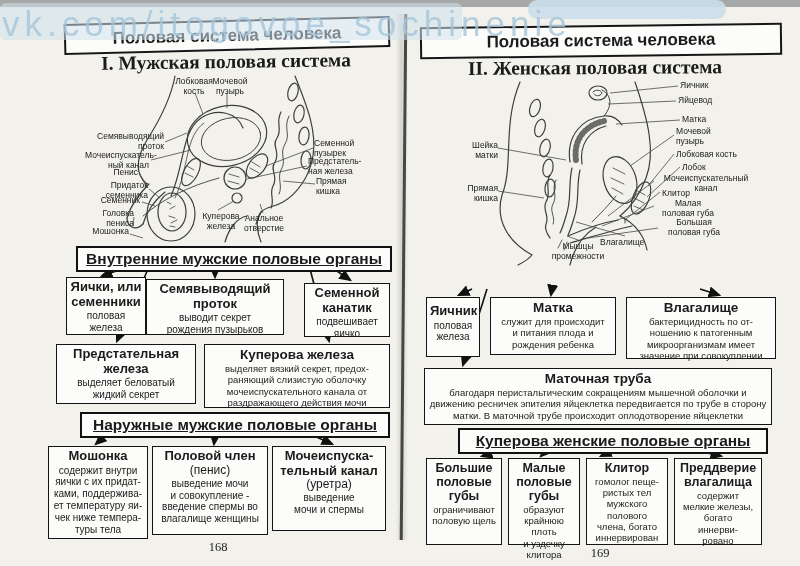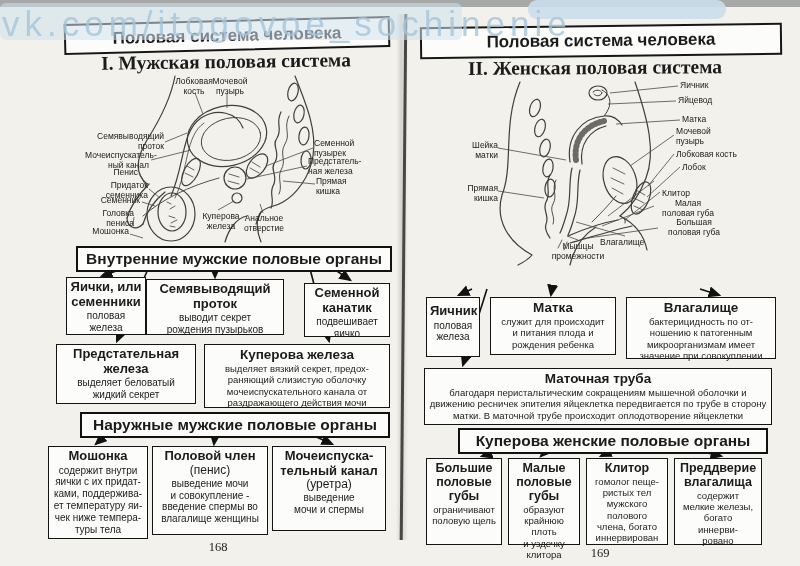--- a/index.html
+++ b/index.html
@@ -13,21 +13,21 @@
   #watermark{left:2px;top:4px;z-index:40;font-weight:normal;font-size:35px;letter-spacing:5px;
              color:rgba(164,196,218,0.8);white-space:nowrap;pointer-events:none;text-align:right;}
   #gutter{left:402px;top:14px;width:3px;height:526px;background:#474745;transform:rotate(0.5deg);z-index:4;}
   #gutter-shadow{left:396px;top:14px;width:12px;height:526px;z-index:3;
     background:linear-gradient(90deg,rgba(0,0,0,0) 0%,rgba(120,120,115,0.25) 45%,rgba(0,0,0,0) 100%);}
   
   .titlebox{border:2px solid #161616;background:#fcfcfa;font-weight:bold;font-size:17px;
             display:flex;align-items:center;justify-content:center;z-index:10;}
   .subtitle{font-family:"Liberation Serif",serif;font-weight:bold;font-size:19.5px;text-align:center;z-index:10;}
   .hdrbox{border:2px solid #111;background:#fcfcfa;font-weight:bold;font-size:15.5px;
-          display:flex;align-items:center;justify-content:center;white-space:nowrap;z-index:10;}
+          display:flex;align-items:center;justify-content:center;white-space:nowrap;z-index:10;text-decoration:underline;}
   .fbox{border:1.6px solid #141414;background:#fcfcfa;text-align:center;padding:2px 3px;box-sizing:border-box;z-index:10;}
   .fbox .t{font-weight:bold;font-size:13px;line-height:1.12;white-space:pre-line;}
   .fbox .s{font-size:12px;line-height:1.1;}
   .fbox .d{font-size:10px;line-height:1.18;white-space:pre-line;margin-top:1px;}
   .fbox.small .t{font-size:12.5px;}
   .fbox.small .d{font-size:9.5px;}
   .dlabel{font-size:8.5px;line-height:1.12;color:#20201e;white-space:pre-line;z-index:6;}
   .ra{text-align:right;} .ca{text-align:center;} .la{text-align:left;}
   .pagenum{font-family:"Liberation Serif",serif;font-size:12.5px;text-align:center;z-index:10;}
   svg{overflow:visible;}
@@ -259,20 +259,22 @@
     </g>
   </svg>
 
   <div class="abs dlabel la" style="left:680px;top:81px;width:40px;">Яичник</div>
   <div class="abs dlabel la" style="left:678px;top:96px;width:46px;">Яйцевод</div>
   <div class="abs dlabel la" style="left:682px;top:115px;width:36px;">Матка</div>
   <div class="abs dlabel la" style="left:676px;top:127px;width:44px;">Мочевой
 пузырь</div>
   <div class="abs dlabel la" style="left:676px;top:150px;width:80px;">Лобковая кость</div>
   <div class="abs dlabel la" style="left:682px;top:163px;width:34px;">Лобок</div>
+  <div class="abs dlabel ca" style="left:656px;top:174px;width:100px;">Мочеиспускательный
+канал</div>
   <div class="abs dlabel la" style="left:662px;top:189px;width:38px;">Клитор</div>
   <div class="abs dlabel ca" style="left:656px;top:199px;width:64px;">Малая
 половая губа</div>
   <div class="abs dlabel ca" style="left:660px;top:218px;width:68px;">Большая
 половая губа</div>
   <div class="abs dlabel ra" style="left:460px;top:141px;width:38px;">Шейка
 матки</div>
   <div class="abs dlabel ra" style="left:458px;top:184px;width:40px;">Прямая
 кишка</div>
   <div class="abs dlabel ca" style="left:546px;top:242px;width:64px;">Мышцы

